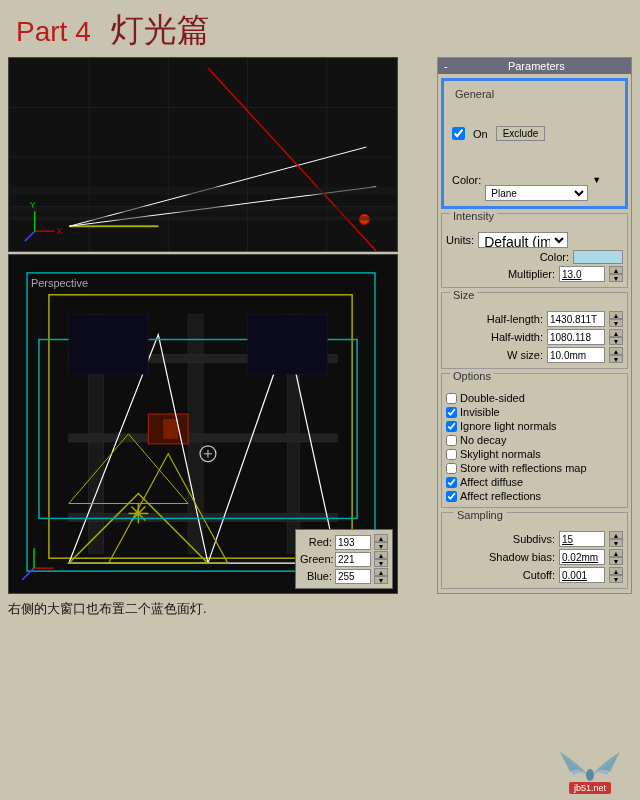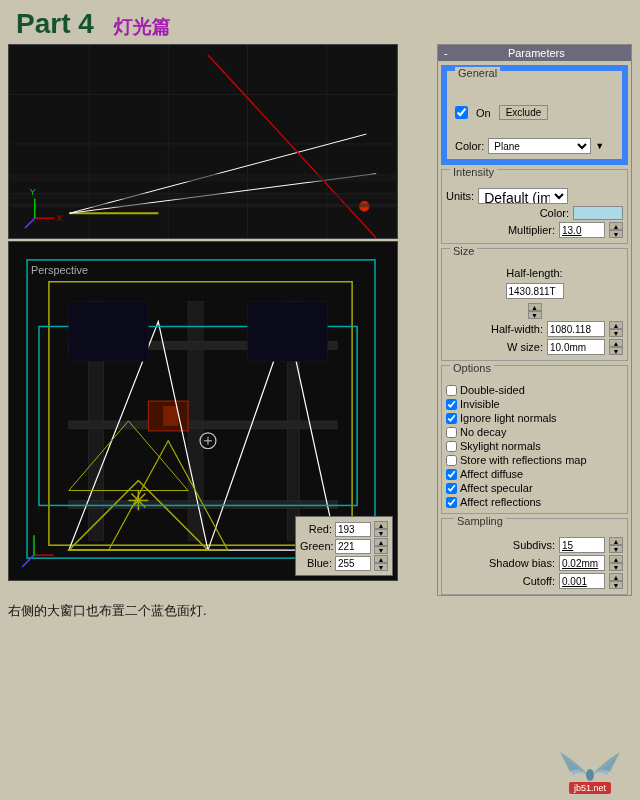--- a/index.html
+++ b/index.html
@@ -15,27 +15,26 @@
 
     
     .header {
       padding: 8px 16px 4px 16px;
       display: flex;
       align-items: baseline;
       gap: 20px;
     }
     .header-part {
       font-size: 28px;
-      font-weight: bold;
-      color: #14532d;
+      font-weight: normal;
+      color: #b91c1c;
     }
     .header-chinese {
-      font-size: 19px;
-      color: #a21caf;
-      font-weight: bold;
+      font-size: 33px;
+      color: #7f1d1d;
     }
 
     
     .main-content {
       display: flex;
       gap: 4px;
       padding: 0 8px;
     }
 
     
@@ -385,30 +384,30 @@
   </div>
 
   <div class="params-panel">
 
     <div class="params-title-bar">
       <span style="cursor:pointer;">-</span>
       <span>Parameters</span>
       <span> </span>
     </div>
 
-    <div style="margin: 4px 3px 0 3px; border: 6px solid #3b82f6; padding: 4px 4px 3px 4px; position:relative;">
+    <div style="margin: 4px 3px 0 3px; border: 3px solid #3b82f6; padding: 15px 4px 3px 4px; position:relative;">
       <span class="params-section-label">General</span>
       <div class="on-row">
         <input type="checkbox" checked="" style="">
         <span>On</span>
         <button class="exclude-btn">Exclude</button>
       </div>
       <div class="type-row">
         <span>Color:</span>
-        <select class="mini-select" style="width:103px;">
+        <select class="mini-select" style="width:103px;margin-top:26px;">
           <option>Plane</option>
         </select>
         <span style="font-size:9px;">▼</span>
       </div>
     </div>
 
     <div style="margin: 4px 3px 0 3px; border: 1px solid #999; padding: 4px 4px 3px 4px; position:relative;">
       <span class="params-section-label">Intensity</span>
       <div class="params-row">
         <span>Units:</span>
@@ -425,21 +424,21 @@
         <input class="mini-input-sm" type="text" value="13.0" style="">
         <div class="spinner-btn">
           <span>▲</span>
           <span>▼</span>
         </div>
       </div>
     </div>
 
     <div style="margin: 4px 3px 0 3px; border: 1px solid #999; padding: 4px 4px 3px 4px; position:relative;">
       <span class="params-section-label">Size</span>
-      <div class="params-row" style="justify-content:flex-end;flex-direction:column;">
+      <div class="params-row" style="justify-content:flex-end;">
         <span>Half-length:</span>
         <input class="mini-input" type="text" value="1430.811T" style="">
         <div class="spinner-btn">
           <span>▲</span>
           <span>▼</span>
         </div>
       </div>
       <div class="params-row" style="justify-content:flex-end;">
         <span>Half-width:</span>
         <input class="mini-input" type="text" value="1080.118" style="">
@@ -480,24 +479,20 @@
         <input type="checkbox" style="">
         <span>Skylight normals</span>
       </div>
       <div class="checkbox-item">
         <input type="checkbox" style="">
         <span>Store with reflections map</span>
       </div>
       <div class="checkbox-item">
         <input type="checkbox" checked="" style="">
         <span>Affect diffuse</span>
-      </div>
-      <div class="checkbox-item">
-        <input type="checkbox" checked="" style="">
-        <span>Affect specular</span>
       </div>
       <div class="checkbox-item">
         <input type="checkbox" checked="" style="">
         <span>Affect reflections</span>
       </div>
     </div>
 
     <div style="margin: 4px 3px 0 3px; border: 1px solid #999; padding: 4px 4px 3px 8px; position:relative;">
       <span class="params-section-label">Sampling</span>
       <div class="params-row" style="justify-content:flex-end;">

